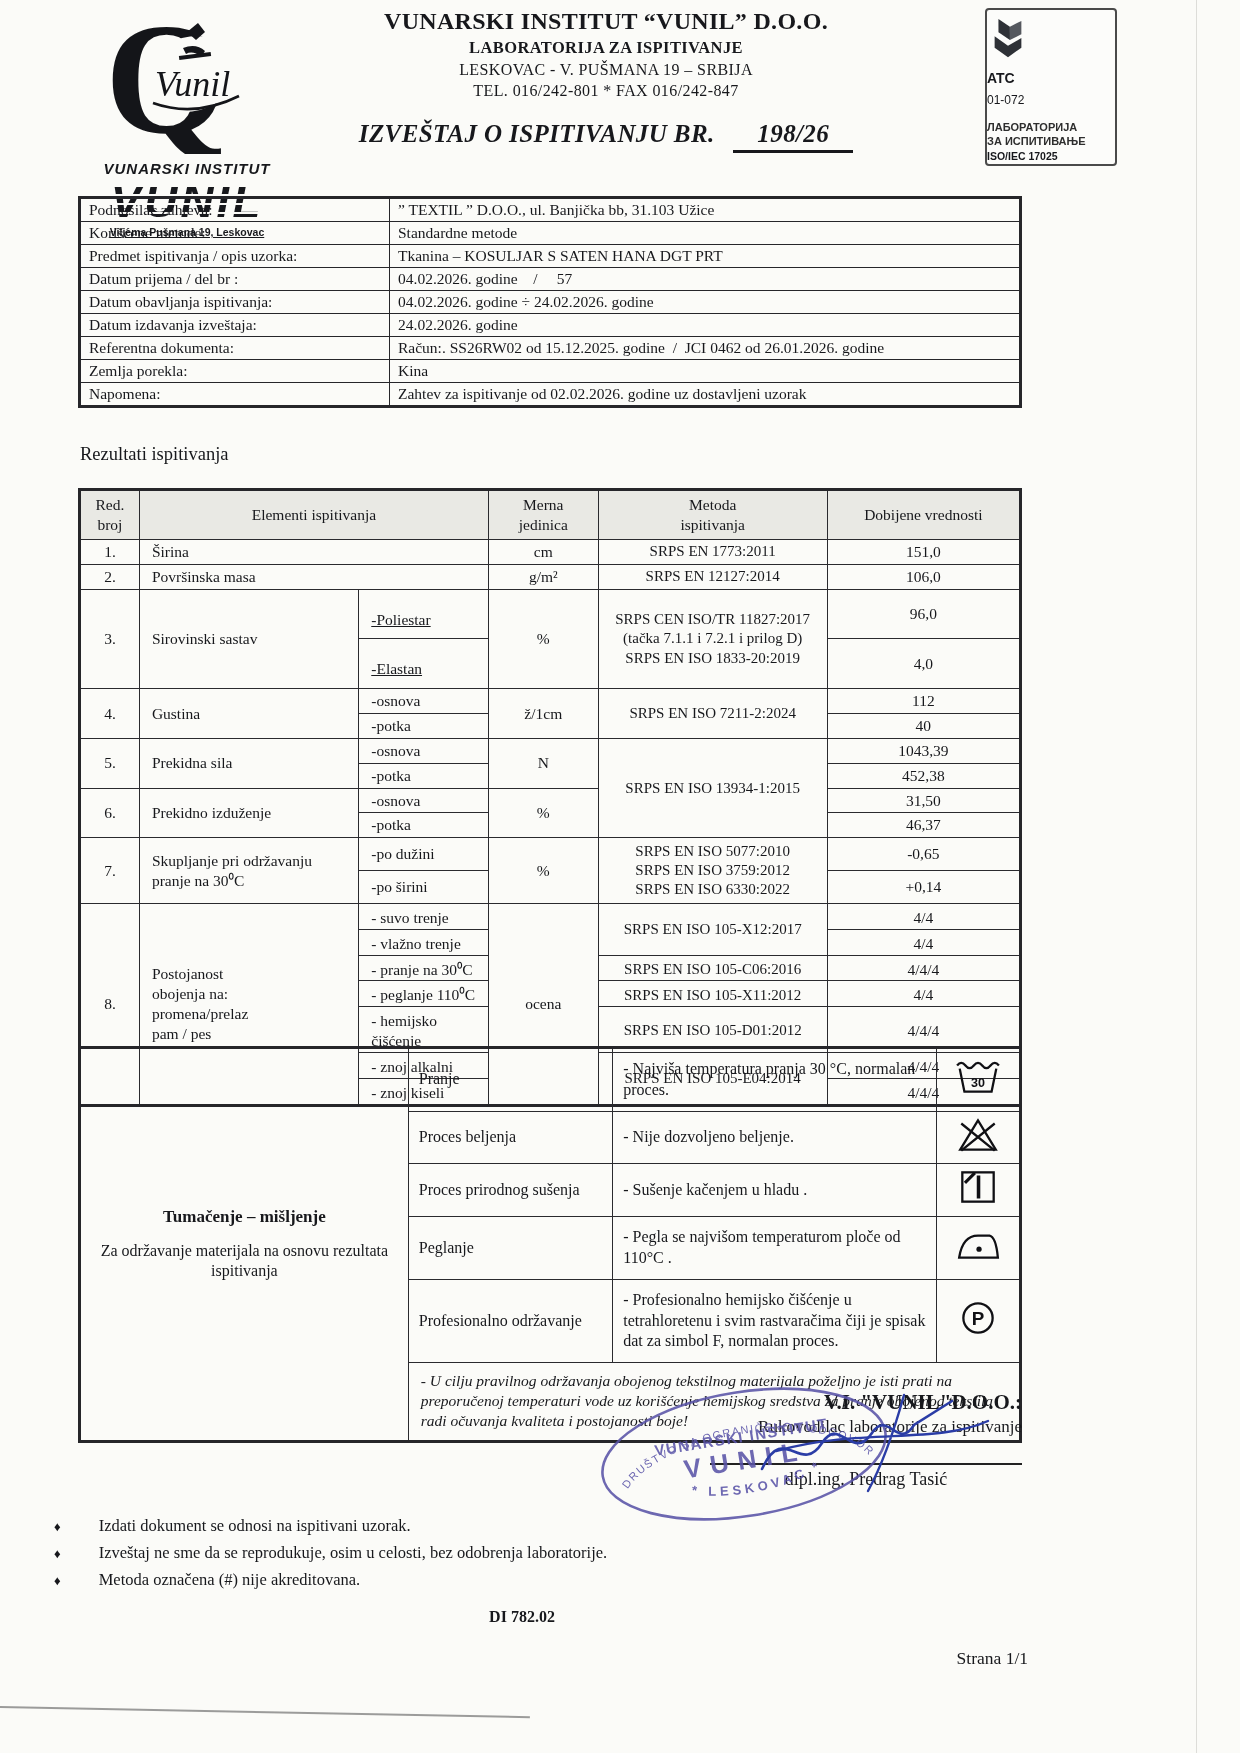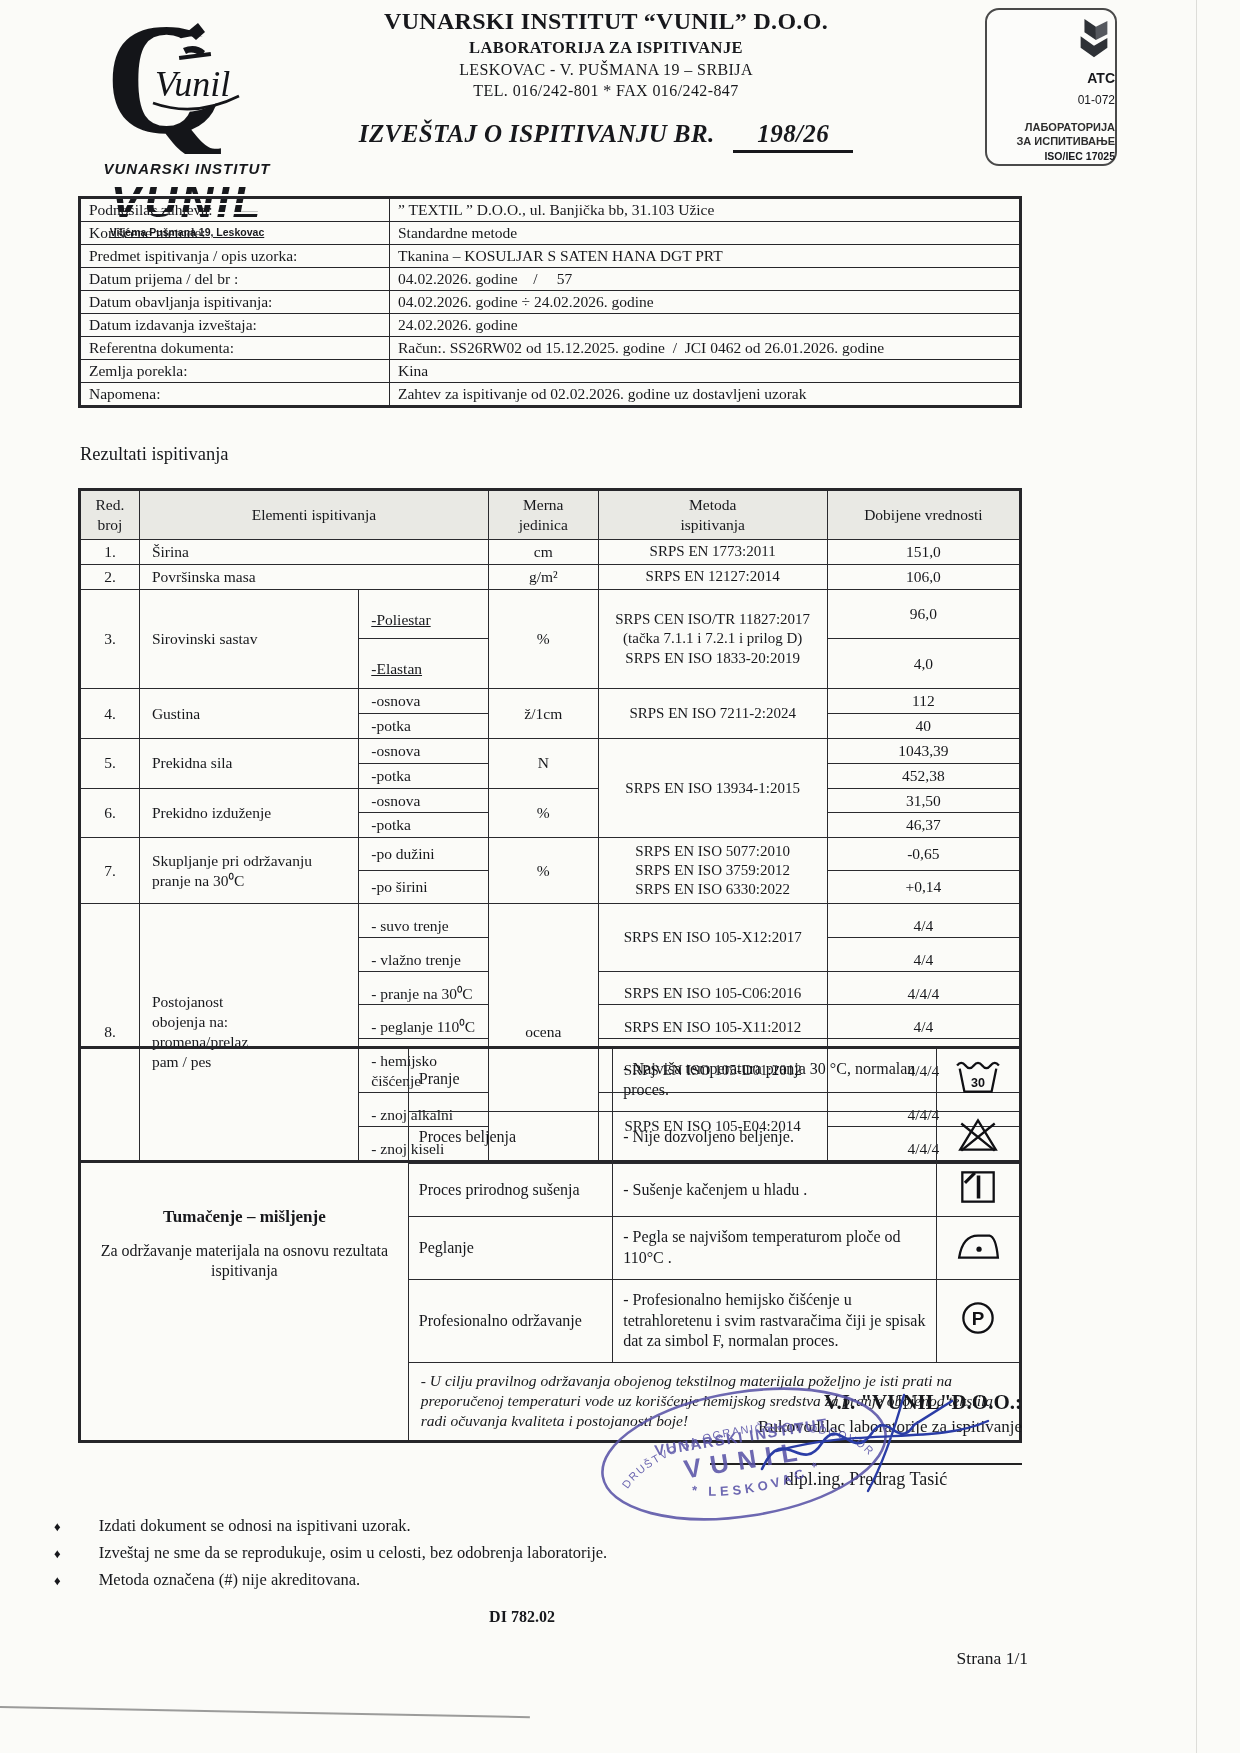--- a/index.html
+++ b/index.html
@@ -21,21 +21,21 @@
   .org-block{position:absolute;left:308px;top:8px;width:596px;text-align:center;}
   .org-name{font-size:24px;font-weight:bold;letter-spacing:.3px;}
   .org-sub{font-size:16.5px;font-weight:bold;margin-top:3px;letter-spacing:.4px;}
   .org-addr{font-size:16px;margin-top:3px;letter-spacing:.4px;}
   .org-tel{font-size:16px;margin-top:3px;letter-spacing:.4px;}
   .title-row{position:absolute;left:298px;top:120px;width:616px;text-align:center;
              font-size:25px;font-weight:bold;font-style:italic;letter-spacing:.4px;}
   .report-no{display:inline-block;border-bottom:3px solid #17181c;padding:0 24px 2px 24px;margin-left:12px;}
 
   .badge{position:absolute;left:985px;top:8px;width:128px;height:154px;border:2px solid #4a4a4a;
-         border-radius:14px;background:#fcfcfa;text-align:right;
+         border-radius:4px;background:#fcfcfa;text-align:left;
          font-family:"Liberation Sans",sans-serif;}
   .badge .atc{font-weight:bold;font-size:14px;margin-top:2px;}
   .badge .code{font-size:12px;margin-top:7px;}
   .badge .labs{font-size:11px;font-weight:bold;margin-top:14px;line-height:1.25;color:#2e2e2e;}
   .badge .iso{font-size:10.5px;font-weight:bold;margin-top:1px;}
 
   
   table{border-collapse:collapse;}
   .info{position:absolute;left:78px;top:196px;width:944px;border:3px solid #26262a;}
   .info td{border:1.8px solid #26262a;font-size:15.5px;padding:1px 8px;line-height:1.28;height:20px;}
@@ -43,21 +43,21 @@
 
   .res-heading{position:absolute;left:80px;top:444px;font-size:18.5px;}
 
   
   .res{position:absolute;left:78px;top:488px;width:944px;border:3px solid #26262a;}
   .res td{border:1.6px solid #2a2a2e;font-size:15.5px;padding:2px 6px;text-align:center;line-height:1.28;}
   .res tr.rh td{background:#e9e9e4;padding:4px 6px;height:40px;}
   .res td.l{text-align:left;padding-left:12px;}
   .res td.tall{padding-top:20px;padding-bottom:9px;text-decoration:underline;}
   .res td.med{padding-top:6px;padding-bottom:6px;}
-  .res td.sm{padding-top:12px;padding-bottom:1px;}
+  .res td.sm{padding-top:4px;padding-bottom:1px;}
   .res td.meth{font-size:15px;}
 
   
   .care{position:absolute;left:78px;top:1046px;width:944px;border:3.5px solid #26262a;}
   .care td{border:1.8px solid #2a2a2e;font-size:16px;padding:10px 10px;line-height:1.3;}
   .care .cl{text-align:center;vertical-align:middle;}
   .care .cl .t{font-weight:bold;font-size:17px;}
   .care .cl .s{font-size:16px;margin-top:12px;}
   .care .icon-cell{text-align:center;padding:4px;}
   .care-svg{width:46px;height:38px;stroke:#101014;stroke-width:2.2;fill:none;stroke-linejoin:miter;}

